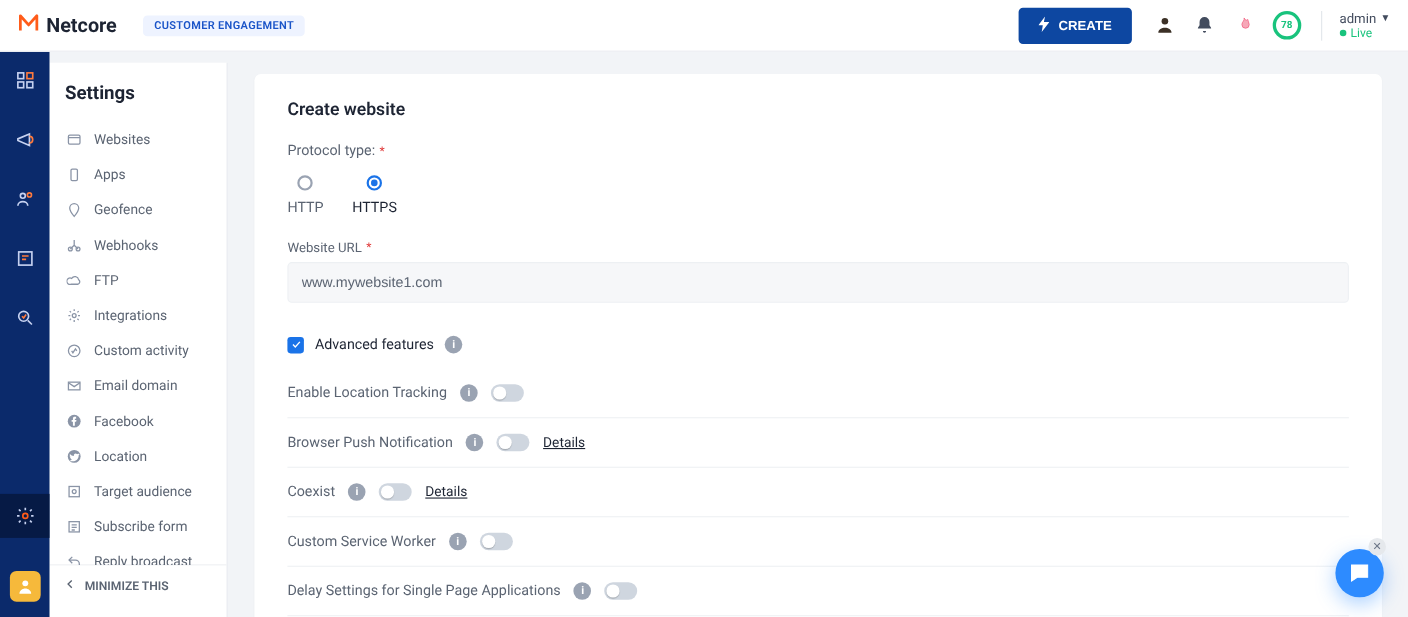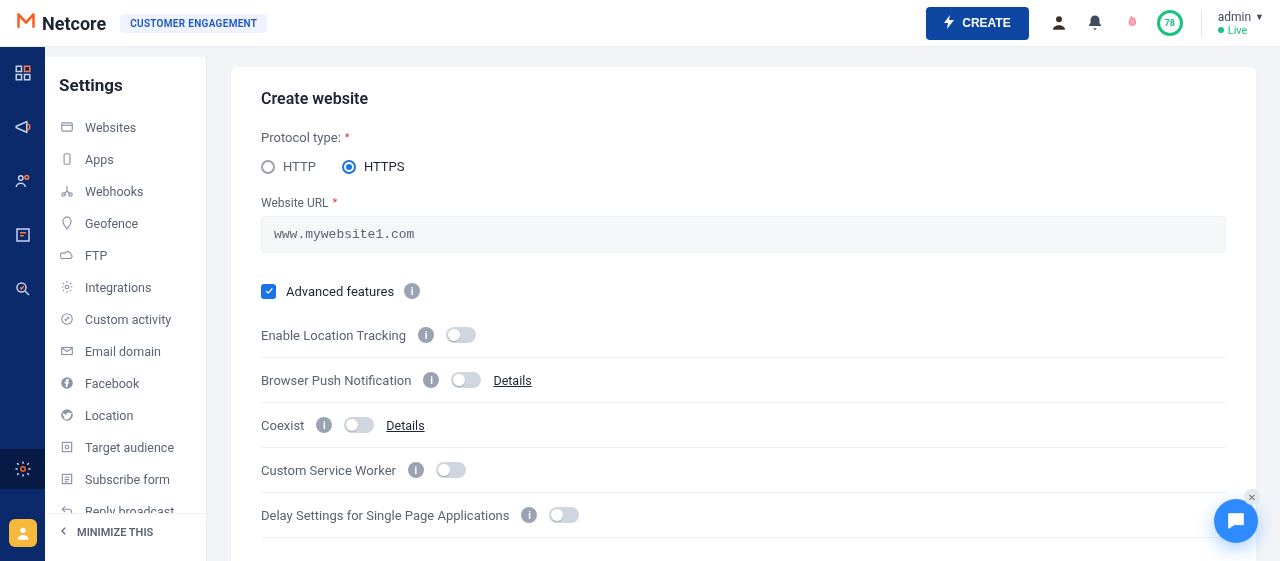--- a/index.html
+++ b/index.html
@@ -1,21 +1,21 @@
 <!DOCTYPE html>
 <html><head>
 <meta charset="utf-8">
 <style>
 * { box-sizing: border-box; margin: 0; padding: 0; }
 html, body { width: 1280px; height: 561px; font-family: -apple-system, BlinkMacSystemFont, "Segoe UI", Roboto, Arial, sans-serif; overflow: hidden; background: #f2f4f7; }
 .topbar { position: absolute; top:0; left:0; right:0; height:47px; background:#fff; display:flex; align-items:center; padding:0 16px; border-bottom:1px solid #eaecef; z-index:10; }
 .logo-wrap { display:flex; align-items:center; gap:6px; }
 .logo-mark { font-weight:700; font-size:20px; color:#ff5c1a; display:inline-block; }
 .logo-text { font-weight:700; font-size:18px; color:#1d2433; }
-.badge { margin-left:14px; background:#eef3ff; color:#1a54c8; font-size:10px; font-weight:600; padding:4px 10px; border-radius:4px; letter-spacing:.3px; }
+.badge { margin-left:24px; background:#eef3ff; color:#1a54c8; font-size:10px; font-weight:600; padding:4px 10px; border-radius:4px; letter-spacing:.3px; }
 .topbar-spacer { flex:1; }
 .create-btn { background:#0d47a1; color:#fff; border:none; padding:8px 18px; border-radius:4px; font-weight:700; font-size:12px; display:flex; align-items:center; gap:8px; cursor:pointer; }
 .create-btn .bolt { font-size:12px; }
 .top-icons { display:flex; align-items:center; gap:16px; margin-left:20px; }
 .top-icon { width:20px; height:20px; display:flex; align-items:center; justify-content:center; cursor:pointer; color:#434c5e; }
 .fire-icon { color:#f05a7d; }
 .ring-badge { width:26px; height:26px; border:3px solid #19c37d; border-radius:50%; display:flex; align-items:center; justify-content:center; font-size:9px; font-weight:700; color:#19c37d; }
 .user-block { margin-left:18px; padding-left:16px; border-left:1px solid #e2e6ea; display:flex; flex-direction:column; align-items:flex-start; cursor:pointer; }
 .user-name { font-size:12px; color:#434c5e; display:flex; align-items:center; gap:4px;}
 .user-name .caret { font-size:9px; }
@@ -33,27 +33,27 @@
 .sidebar-list { list-style:none; overflow:auto; flex:1; }
 .sidebar-list li { display:flex; align-items:center; gap:10px; padding:8px 14px; font-size:12.5px; color:#5b6472; cursor:pointer;}
 .sidebar-list li .si { width:16px; height:16px; display:flex; align-items:center; justify-content:center; color:#8a94a6; font-size:13px;}
 .minimize { border-top:1px solid #eef0f3; padding:12px 14px; display:flex; align-items:center; gap:8px; font-size:11px; color:#5b6472; font-weight:600; cursor:pointer;}
 .main { position:absolute; top:47px; left:207px; right:0; bottom:0; overflow:auto; padding:20px 24px 56px 24px; }
 .card { background:#fff; border-radius:6px; padding:22px 30px 40px 30px; min-height:100%; box-shadow:0 1px 2px rgba(20,30,50,.04);}
 .page-title { font-size:16px; font-weight:600; color:#1d2433; margin-bottom:22px;}
 .section-label { font-size:13px; color:#5b6472; margin-bottom:14px; display:flex; align-items:center; gap:4px;}
 .req-star { color:#e03a3a; font-size:11px; }
 .radio-row { display:flex; align-items:center; gap:26px; margin-bottom:22px;}
-.radio-opt { display:flex; align-items:center; gap:8px; font-size:13px; color:#5b6472; cursor:pointer;}
+.radio-opt { display:flex; align-items:center; gap:8px; font-size:13px; color:#5b6472; cursor:pointer;flex-direction:column;}
 .radio-circle { width:14px; height:14px; border:2px solid #9aa3b2; border-radius:50%; display:inline-block; position:relative;}
 .radio-opt.selected .radio-circle { border-color:#1a73e8; }
 .radio-opt.selected .radio-circle::after { content:""; position:absolute; inset:2px; background:#1a73e8; border-radius:50%; }
 .radio-opt.selected { color:#1d2433;text-align:right; }
 .field-label { font-size:12px; color:#5b6472; margin-bottom:6px; display:flex; gap:4px;}
-.text-input { width:100%; background:#f6f7f9; border:1px solid #edf0f3; border-radius:4px; padding:10px 12px; font-size:13px; color:#5b6472;font-family:Liberation Mono, monospace; }
+.text-input { width:100%; background:#f6f7f9; border:1px solid #edf0f3; border-radius:4px; padding:10px 12px; font-size:13px; color:#5b6472; }
 .adv-row { margin-top:30px; display:flex; align-items:center; gap:10px; margin-bottom:24px;}
 .cb { width:15px; height:15px; border-radius:3px; background:#1a73e8; display:flex; align-items:center; justify-content:center; cursor:pointer;}
 .cb svg { stroke:#fff; }
 .adv-label { font-size:13px; color:#1d2433;}
 .info-dot { width:16px; height:16px; border-radius:50%; background:#9aa3b2; color:#fff; font-size:10px; display:flex; align-items:center; justify-content:center; font-weight:700;}
 .feature-list { }
 .feature-row { display:flex; align-items:center; gap:12px; padding:14px 0; border-bottom:1px solid #eef0f3; font-size:13px; color:#5b6472;}
 .feature-row:first-child { padding-top:4px;}
 .toggle { width:30px; height:16px; border-radius:10px; background:#cfd6df; position:relative; cursor:pointer;}
 .toggle::after { content:""; position:absolute; width:12px; height:12px; background:#fff; border-radius:50%; top:2px; left:2px; box-shadow:0 1px 1px rgba(0,0,0,.2);}
@@ -180,34 +180,34 @@
         <span class="si">
           <svg width="14" height="14" viewBox="0 0 24 24" fill="none">
             <rect x="7" y="3" width="10" height="18" rx="2" stroke="#8a94a6" stroke-width="2"></rect>
           </svg>
         </span>
         <span>Apps</span>
       </li>
       <li>
         <span class="si">
           <svg width="14" height="14" viewBox="0 0 24 24" fill="none">
+            <path d="M12 2a7 7 0 0 1 7 7c0 5-7 13-7 13S5 14 5 9a7 7 0 0 1 7-7z" stroke="#8a94a6" stroke-width="2"></path>
+          </svg>
+        </span>
+        <span>Geofence</span>
+      </li>
+      <li>
+        <span class="si">
+          <svg width="14" height="14" viewBox="0 0 24 24" fill="none">
             <circle cx="6" cy="18" r="3" stroke="#8a94a6" stroke-width="2"></circle>
             <circle cx="18" cy="18" r="3" stroke="#8a94a6" stroke-width="2"></circle>
             <path d="M12 4v8l-6 6M12 12l6 6" stroke="#8a94a6" stroke-width="2"></path>
           </svg>
         </span>
         <span>Webhooks</span>
-      </li>
-      <li>
-        <span class="si">
-          <svg width="14" height="14" viewBox="0 0 24 24" fill="none">
-            <path d="M12 2a7 7 0 0 1 7 7c0 5-7 13-7 13S5 14 5 9a7 7 0 0 1 7-7z" stroke="#8a94a6" stroke-width="2"></path>
-          </svg>
-        </span>
-        <span>Geofence</span>
       </li>
       <li>
         <span class="si">
           <svg width="14" height="14" viewBox="0 0 24 24" fill="none">
             <path d="M7 18a5 5 0 1 1 1-9 6 6 0 0 1 11 2 4 4 0 0 1-1 7H7z" stroke="#8a94a6" stroke-width="2"></path>
           </svg>
         </span>
         <span>FTP</span>
       </li>
       <li>

